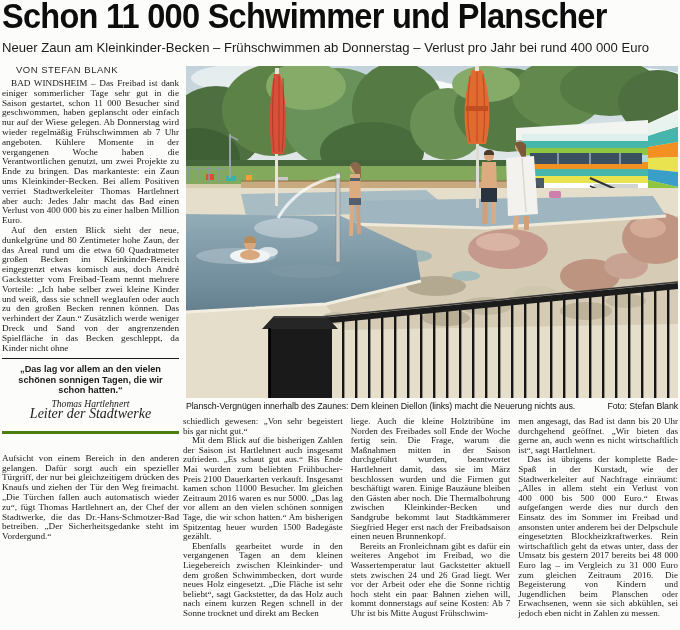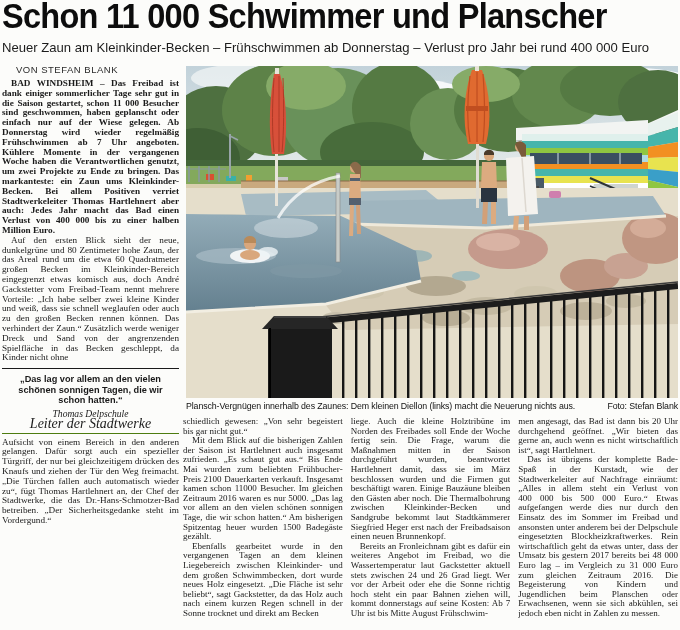--- a/index.html
+++ b/index.html
@@ -12,24 +12,24 @@
   .subhead { position:absolute; top:40px; left:2px; width:678px; font-family:"Liberation Sans", sans-serif;
     font-size:13.5px; color:#1c1c1c; white-space:nowrap; transform:scaleX(.97); transform-origin:left top; }
   .byline { position:absolute; top:64px; left:16px; font-family:"Liberation Sans", sans-serif;
     font-size:9.5px; letter-spacing:.5px; color:#2a2a2a; }
 
   .col1 { position:absolute; left:2px; top:79px; width:177px; height:550px; overflow:hidden; }
   .bodytext p { font-size:9.2px; line-height:9.8px; text-align:justify; }
   .cols .bodytext p, .cols p { font-size:9px; line-height:9.6px; text-align:justify; }
   p.ind { text-indent:9px; }
   p.gap { }
-  .lead { font-weight:bold; }
-
-  .quoteblock { border-top:1px solid #1a1a1a; border-bottom:1px solid #4d7c0f;
-    margin:5px 0 4px; padding:5px 2px 4px; text-align:center; }
+  .lead { font-weight:normal; }
+
+  .quoteblock { border-top:1px solid #1a1a1a; border-bottom:3px solid #4d7c0f;
+    margin:5px 0 20px; padding:5px 2px 12px; text-align:center; }
   .quoteblock .qtext { font-family:"Liberation Sans", sans-serif; font-weight:bold;
     font-size:9.2px; line-height:10.5px; text-align:center; }
   .quoteblock .qauthor { font-style:italic; font-size:9.6px; line-height:10px; margin-top:3px; text-align:center; }
   .quoteblock .qrole { font-style:italic; font-size:14px; line-height:10px; }
 
   .photo { position:absolute; left:186px; top:66px; width:492px; height:332px; overflow:hidden; background:#cfdde3; }
   .photo svg { display:block; }
 
   .captionrow { position:absolute; left:186px; top:401px; width:492px; display:flex;
     justify-content:space-between; font-family:"Liberation Sans", sans-serif; font-size:8.8px;
@@ -43,21 +43,21 @@
 
 <h1 class="headline">Schon 11&nbsp;000 Schwimmer und Planscher</h1>
 <div class="subhead">Neuer Zaun am Kleinkinder-Becken – Frühschwimmen ab Donnerstag – Verlust pro Jahr bei rund 400&nbsp;000 Euro</div>
 <div class="byline">VON STEFAN BLANK</div>
 
 <div class="col1 bodytext">
   <p class="lead ind">BAD WINDSHEIM – Das Freibad ist dank einiger sommerlicher Tage sehr gut in die Saison gestartet, schon 11&nbsp;000 Besucher sind geschwommen, haben geplanscht oder einfach nur auf der Wiese gelegen. Ab Donnerstag wird wieder regelmäßig Frühschwimmen ab 7 Uhr angeboten. Kühlere Momente in der vergangenen Woche haben die Verantwortlichen genutzt, um zwei Projekte zu Ende zu bringen. Das markanteste: ein Zaun ums Kleinkinder-Becken. Bei allem Positiven verriet Stadtwerkeleiter Thomas Hartlehnert aber auch: Jedes Jahr macht das Bad einen Verlust von 400&nbsp;000 bis zu einer halben Million Euro.</p>
   <p class="ind gap">Auf den ersten Blick sieht der neue, dunkelgrüne und 80 Zentimeter hohe Zaun, der das Areal rund um die etwa 60 Quadratmeter großen Becken im Kleinkinder-Bereich eingegrenzt etwas komisch aus, doch André Gackstetter vom Freibad-Team nennt mehrere Vorteile: „Ich habe selber zwei kleine Kinder und weiß, dass sie schnell weglaufen oder auch zu den großen Becken rennen können. Das verhindert der Zaun.“ Zusätzlich werde weniger Dreck und Sand von der angrenzenden Spielfläche in das Becken geschleppt, da Kinder nicht ohne</p>
   <div class="quoteblock">
     <div class="qtext">„Das lag vor allem an den vielen schönen sonnigen Tagen, die wir schon hatten.“</div>
-    <div class="qauthor">Thomas Delpschule</div>
+    <div class="qauthor">Thomas Hartlehnert</div>
     <div class="qrole">Leiter der Stadtwerke</div>
   </div>
   <p>Aufsicht von einem Bereich in den anderen gelangen. Dafür sorgt auch ein spezieller Türgriff, der nur bei gleichzeitigem drücken des Knaufs und ziehen der Tür den Weg freimacht. „Die Türchen fallen auch automatisch wieder zu“, fügt Thomas Hartlehnert an, der Chef der Stadtwerke, die das Dr.-Hans-Schmotzer-Bad betreiben. „Der Sicherheitsgedanke steht im Vordergund.“</p>
 </div>
 
 <div class="photo">
 <svg width="492" height="332" viewBox="0 0 492 332" xmlns="http://www.w3.org/2000/svg">
   <defs>
     <linearGradient id="skyG" x1="0" y1="0" x2="0" y2="1">
       <stop offset="0" stop-color="#c2d2da"></stop>

